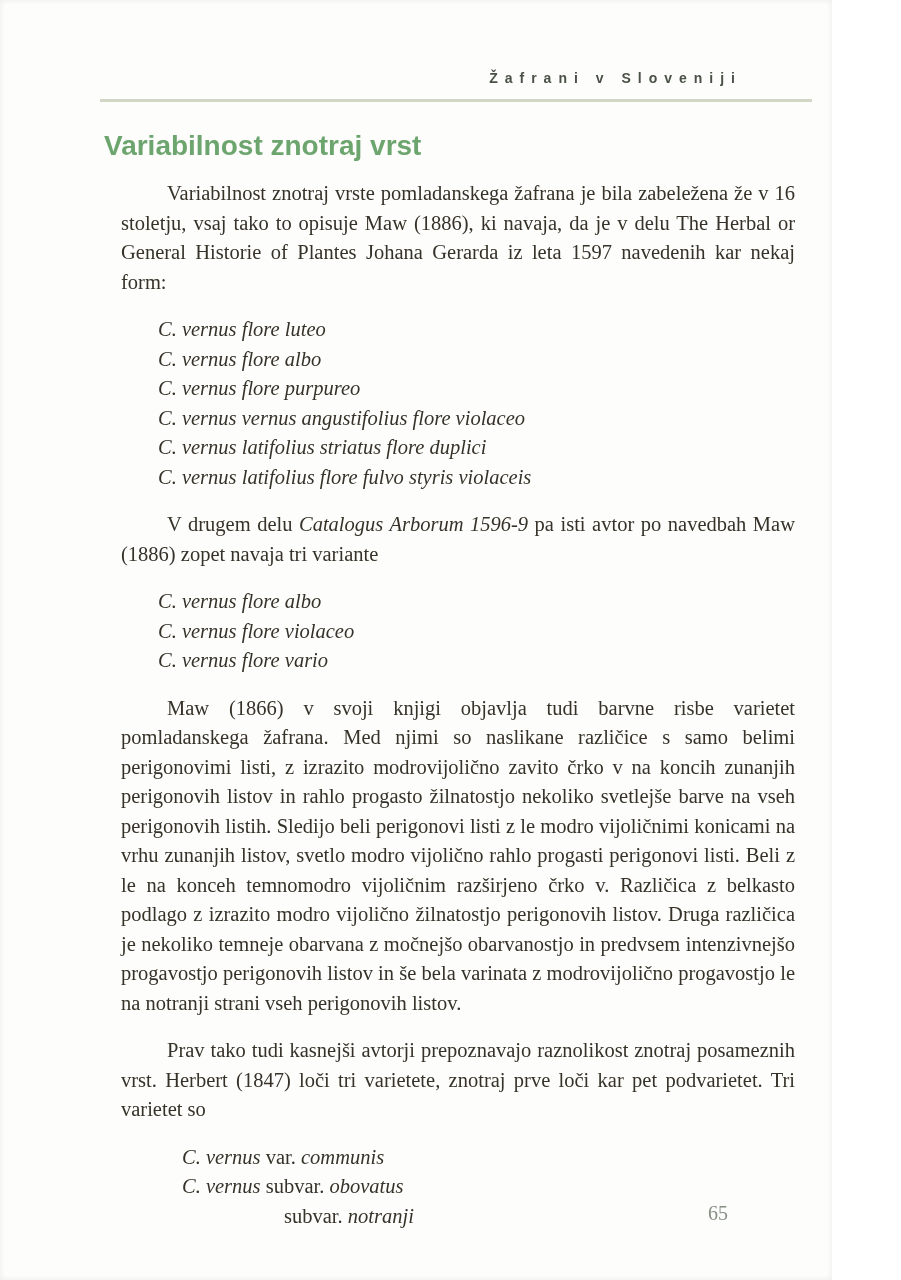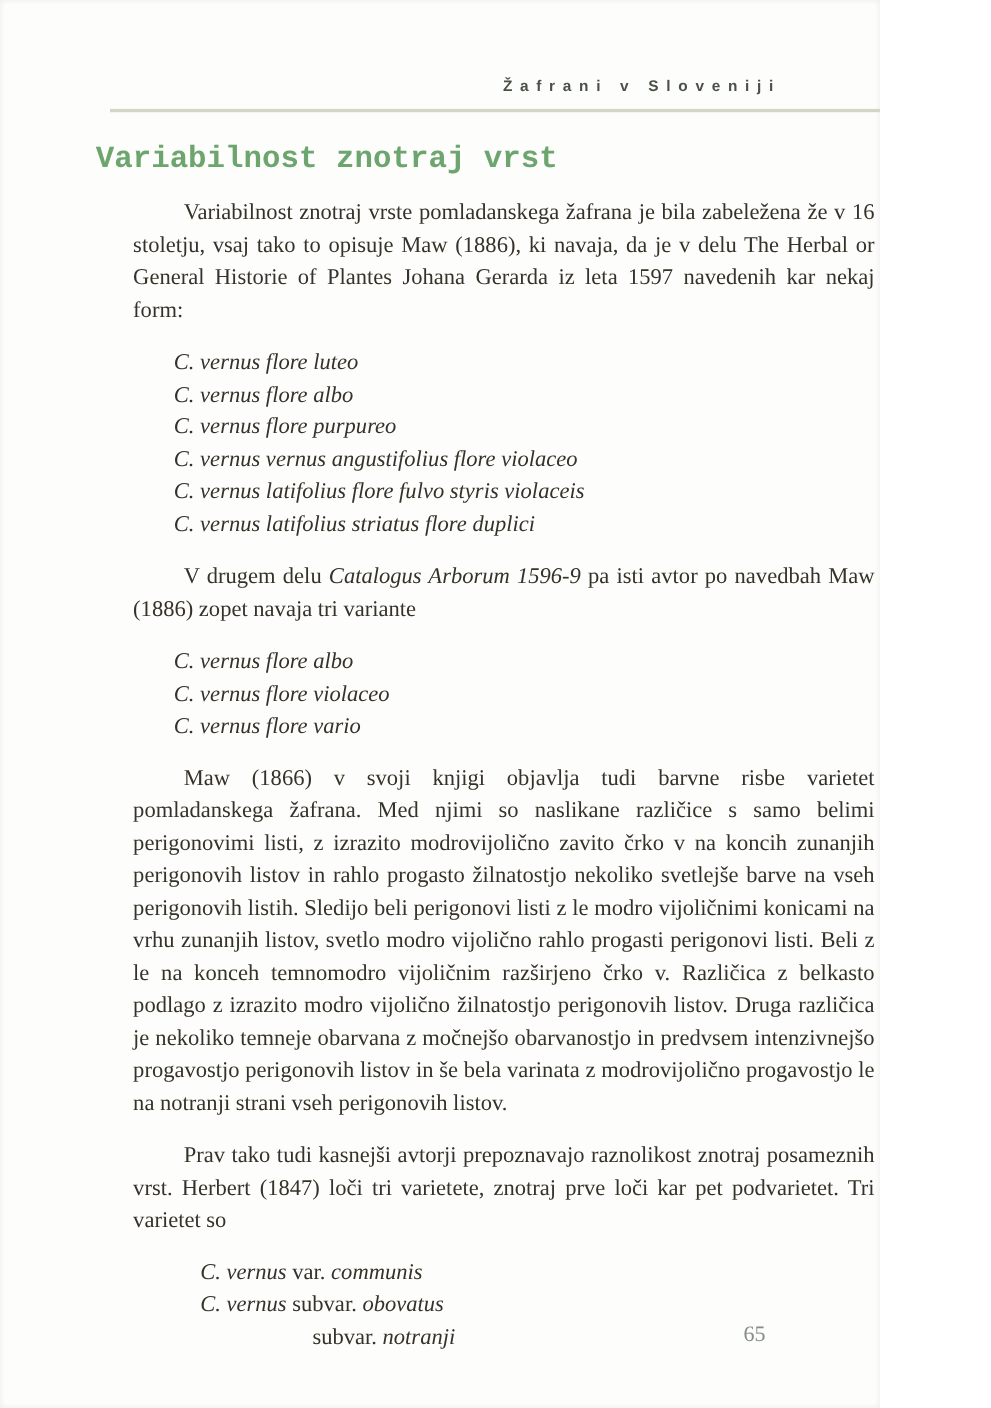--- a/index.html
+++ b/index.html
@@ -3,37 +3,38 @@
 <meta charset="utf-8">
 <style>
   html, body { margin:0; padding:0; background:#ffffff; }
   .page {
     position:relative;
     width:800px; height:1280px;
     background:#fdfdfb;
     font-family:"Liberation Serif", serif;
     overflow:hidden;
     box-shadow: inset 0 0 6px rgba(0,0,0,0.08);
+    padding-left: 32px;
   }
   .running-header {
     position:absolute; top:70px; right:90px;
     font-family:"Liberation Sans", sans-serif;
     font-weight:bold; font-size:14px;
     letter-spacing:7px;
     color:#4a5146;
     white-space:nowrap;
   }
   .header-rule {
     position:absolute; top:99px; left:100px;
     width:712px; height:3px;
     background:#d2d7c5;
   }
   .section-title {
-    position:absolute; top:111px; left:87px;
-    font-family:Liberation Mono, monospace;
+    position:absolute; top:111px; left:104px;
+    font-family:Liberation Sans, sans-serif;
     font-weight:bold; font-size:28px;
     color:#6da56f;
   }
   .body-text {
     position:absolute; top:161px; left:103px;
     width:710px;
     font-size:20.5px; line-height:29.5px;
     color:#363229;
     text-align:justify;
   }
@@ -66,22 +67,22 @@
 
   <div class="body-text">
 
     <p>Variabilnost znotraj vrste pomladanskega žafrana je bila zabeležena že v 16 stoletju, vsaj tako to opisuje Maw (1886), ki navaja, da je v delu The Herbal or General Historie of Plantes Johana Gerarda iz leta 1597 navedenih kar nekaj form:</p>
 
     <ul class="species-list">
       <li>C. vernus flore luteo</li>
       <li>C. vernus flore albo</li>
       <li>C. vernus flore purpureo</li>
       <li>C. vernus vernus angustifolius flore violaceo</li>
+      <li>C. vernus latifolius striatus flore duplici</li>
       <li>C. vernus latifolius flore fulvo styris violaceis</li>
-      <li>C. vernus latifolius striatus flore duplici</li>
     </ul>
 
     <p><span>V drugem delu </span><span class="it">Catalogus Arborum 1596-9</span><span> pa isti avtor po navedbah Maw (1886) zopet navaja tri variante</span></p>
 
     <ul class="species-list">
       <li>C. vernus flore albo</li>
       <li>C. vernus flore violaceo</li>
       <li>C. vernus flore vario</li>
     </ul>
 

